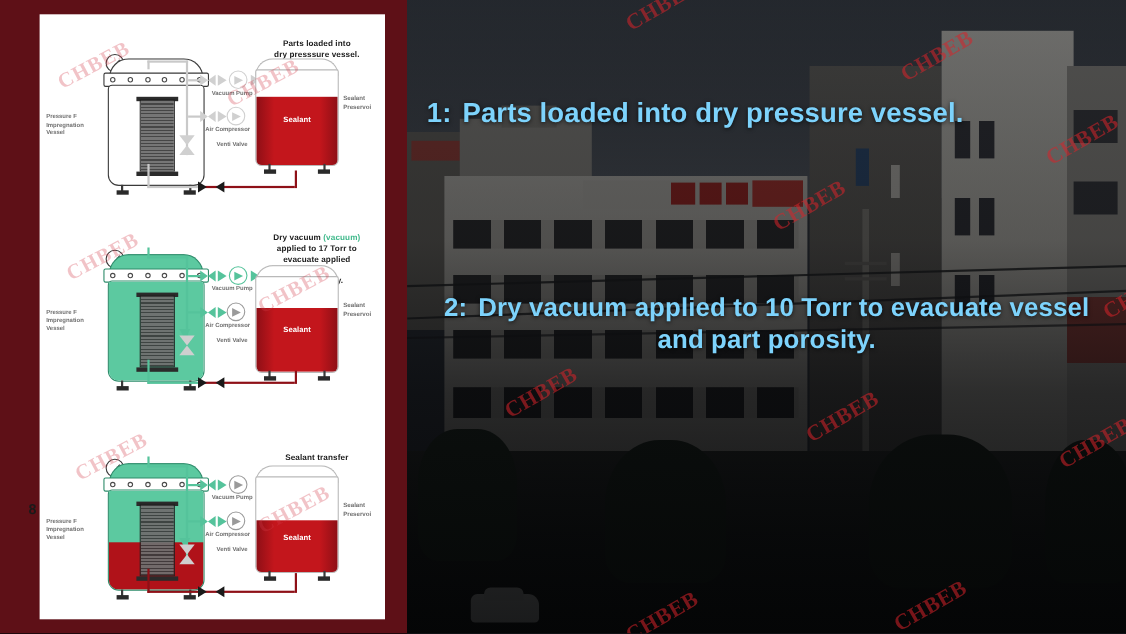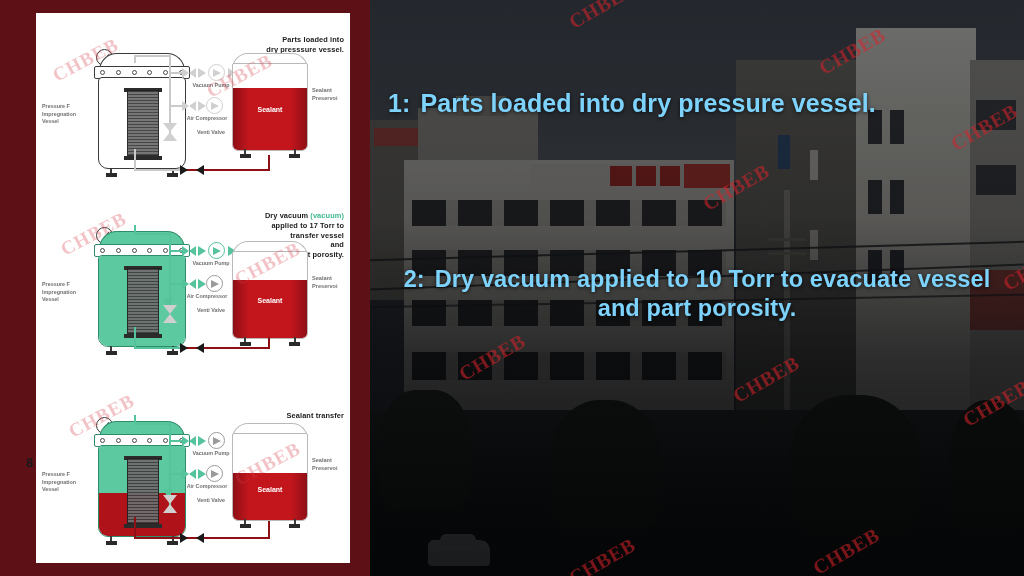--- a/index.html
+++ b/index.html
@@ -24,21 +24,21 @@
 
   
   .diagram {
     position:absolute; left:0; width:314px; height:178px;
   }
   #diagram-1 { top:12px; }
   #diagram-2 { top:190px; }
   #diagram-3 { top:380px; }
 
   .caption {
-    position:absolute; text-align:right; font-size:7.4px; font-weight:700;
+    position:absolute; text-align:center; font-size:7.4px; font-weight:700;
     color:#1b1b1b; line-height:1.32; letter-spacing:.1px;
   }
   #caption-1 { left:196px; top:10px; width:112px; }
   #caption-2 { left:196px; top:8px;  width:112px; }
   #caption-3 { left:196px; top:18px; width:112px; }
   .caption .green-word { color:#3FB98B; }
 
   
   .vessel-wrap { position:absolute; left:52px; top:22px; width:108px; height:140px; }
   .vessel-body {
@@ -287,21 +287,21 @@
           <div class="res-side-label">Sealant Preservoi</div>
         </div>
         <div class="pipe v" style="left:232px;top:130px;height:16px;background:#8e1017;"></div>
       </div>
 
       <div class="diagram" id="diagram-2">
 
         <div class="caption" id="caption-2">
           <span>Dry vacuum <span class="green-word">(vacuum)</span></span><br>
           <span>applied to 17 Torr to</span><br>
-          <span>transfer vessel</span><br>
+          <span>evacuate applied</span><br>
           <span>and</span><br>
           <span>part porosity.</span>
         </div>
 
         <div class="vessel-wrap">
           <div class="gauge" style="left:8px;top:2px;"></div>
           <div class="gauge-stem" style="left:22px;top:16px;transform:rotate(35deg);"></div>
           <div class="vessel-dome" style="background:#5CC9A0;border-color:#2e8c6b;"></div>
           <div class="vessel-lid" style="border-color:#2e8c6b;">
             <span class="bolt"></span>

